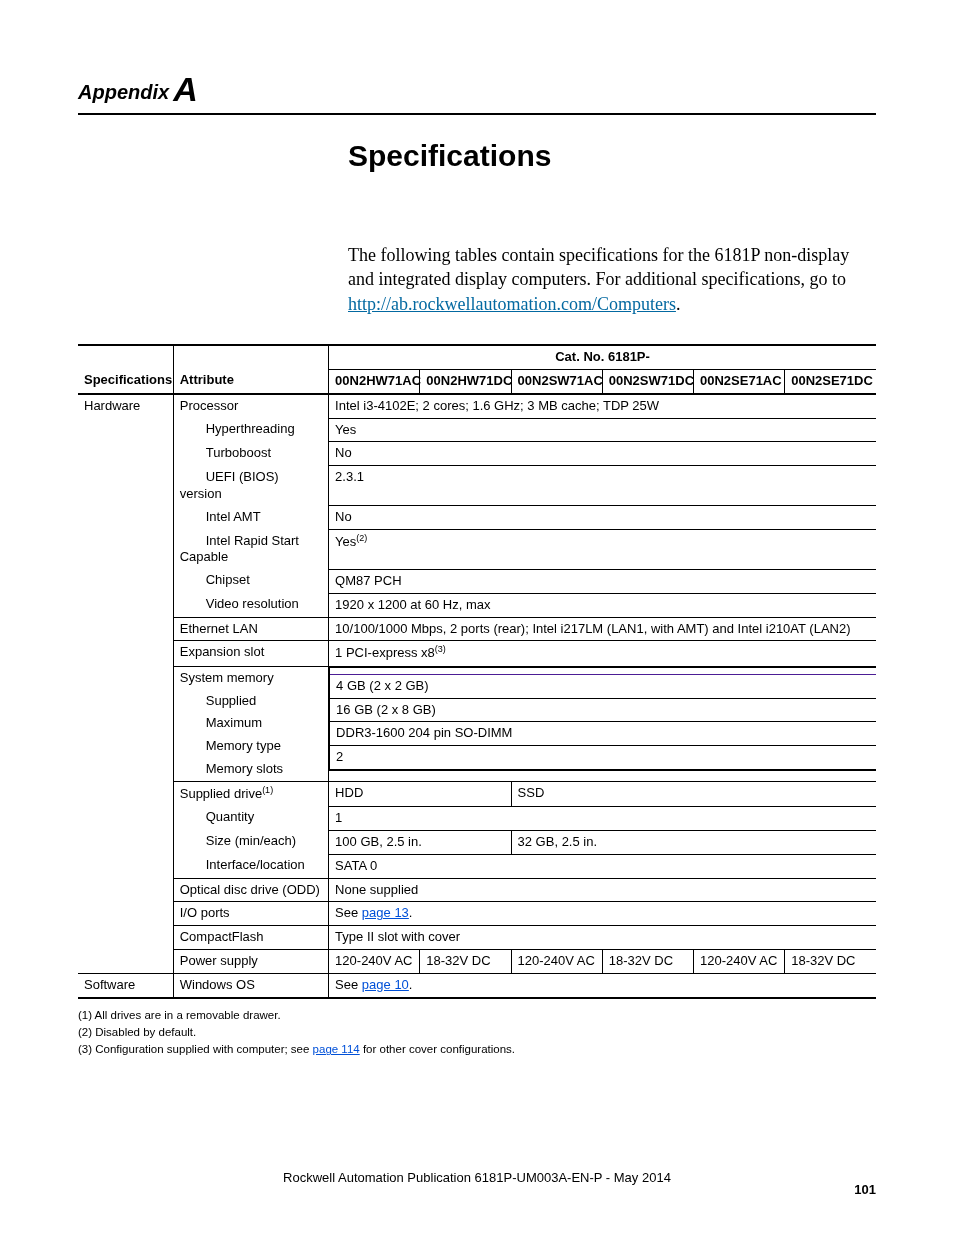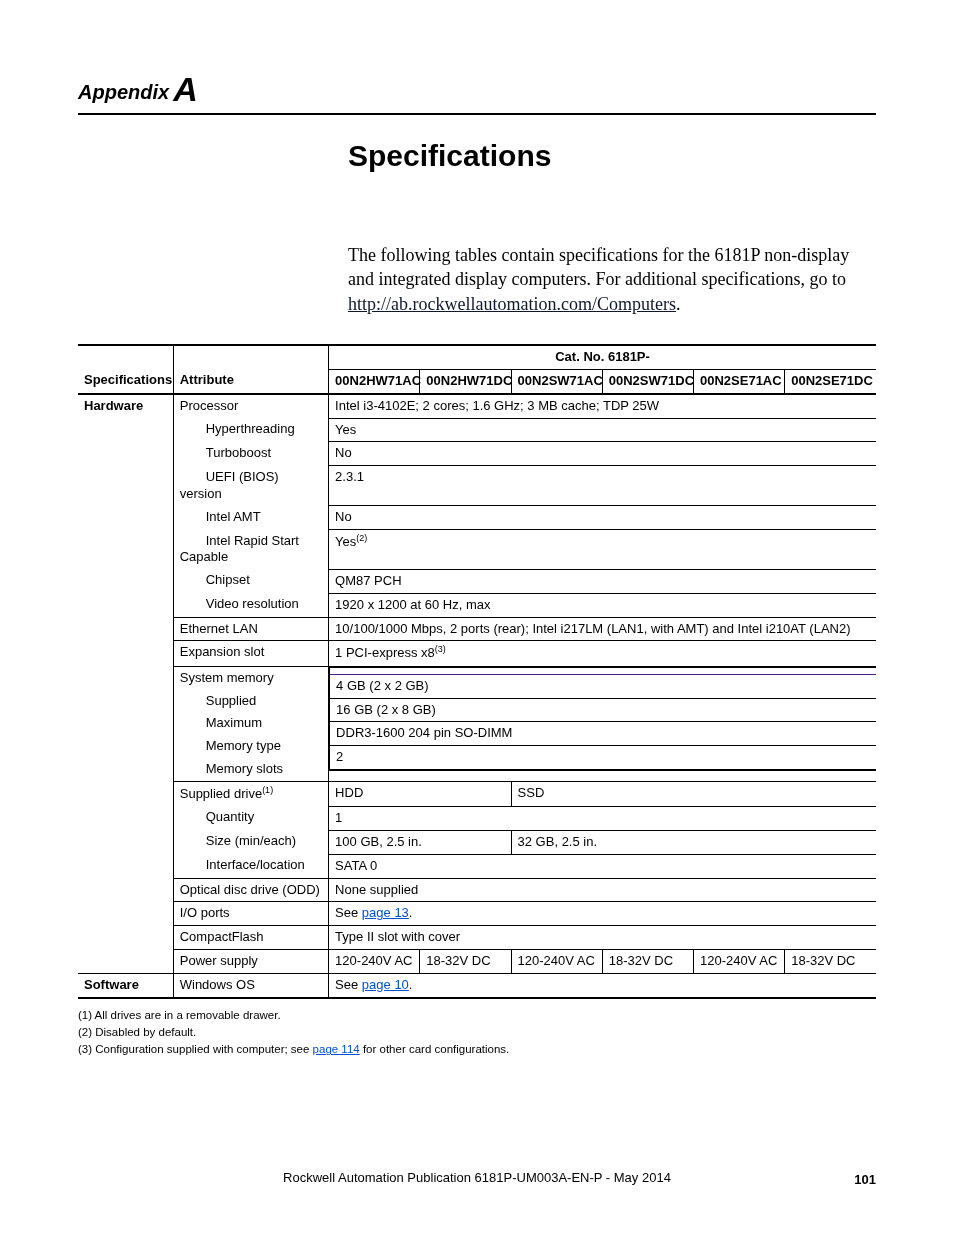--- a/index.html
+++ b/index.html
@@ -39,21 +39,21 @@
     margin-left: 270px;
     margin-bottom: 70px;
   }
   .intro {
     font-family: Garamond, "Times New Roman", serif;
     font-size: 18px;
     line-height: 1.35;
     margin-left: 270px;
     margin-bottom: 28px;
   }
-  .intro a { color: #0f172a; }
+  .intro a { color: #0369a1; }
   .table-title {
     font-size: 14px;
     font-weight: bold;
     margin-bottom: 6px;
   }
   table.spec {
     border-collapse: collapse;
     width: 100%;
     font-size: 13px;
     table-layout: fixed;
@@ -82,41 +82,41 @@
     border-bottom: 2px solid #000;
     border-left: 1px solid #000;
   }
   table.spec thead tr.hdr th.no-left,
   table.spec thead tr.top th.no-left { border-left: none; }
   table.spec thead tr.top th.stub { border-bottom: none; border-left:none;}
   table.spec tbody td {
     border-top: 1px solid #000;
     border-left: 1px solid #000;
   }
-  table.spec tbody td.no-left { border-left: none; font-weight: bold; }
+  table.spec tbody td.no-left { border-left: none; }
   table.spec tbody td.no-top { border-top: none; }
   table.spec tbody tr:last-child td { border-bottom: 2px solid #000; }
   .indent1 { padding-left: 18px; margin-left: 8px; }
   sup { font-size: 9px; }
   .footnotes {
     font-size: 11.5px;
     margin-top: 8px;
     line-height: 1.5;
   }
   .footnotes a { color: #0050d8; text-decoration: underline; }
   .footer {
     position: absolute;
     bottom: 50px;
     left: 0; right: 0;
     text-align: center;
     font-size: 13px;
   }
   .page-num {
     position: absolute;
-    bottom: 48px;
+    bottom: 38px;
     right: 78px;
     font-size: 13px;
     font-weight: bold;
     margin-top: 20px;
   }
   a.pglink { color: #0050d8; text-decoration: underline; }
 </style>
 </head>
 <body>
 
@@ -282,19 +282,19 @@
         <td class="no-left">Software</td>
         <td>Windows OS</td>
         <td colspan="6"><span>See </span><a href="#" class="pglink">page 10</a><span>.</span></td>
       </tr>
     </tbody>
   </table>
 
   <div class="footnotes">
     <div>(1)   All drives are in a removable drawer.</div>
     <div>(2)   Disabled by default.</div>
-    <div><span>(3)   Configuration supplied with computer; see </span><a href="#">page 114</a><span> for other card configurations.</span></div>
+    <div><span>(3)   Configuration supplied with computer; see </span><a href="#">page 114</a><span> for other cover configurations.</span></div>
   </div>
 
 </div>
 
 <div class="footer">Rockwell Automation Publication 6181P-UM003A-EN-P - May 2014</div>
 <div class="page-num">101</div>
 
 </body></html>

